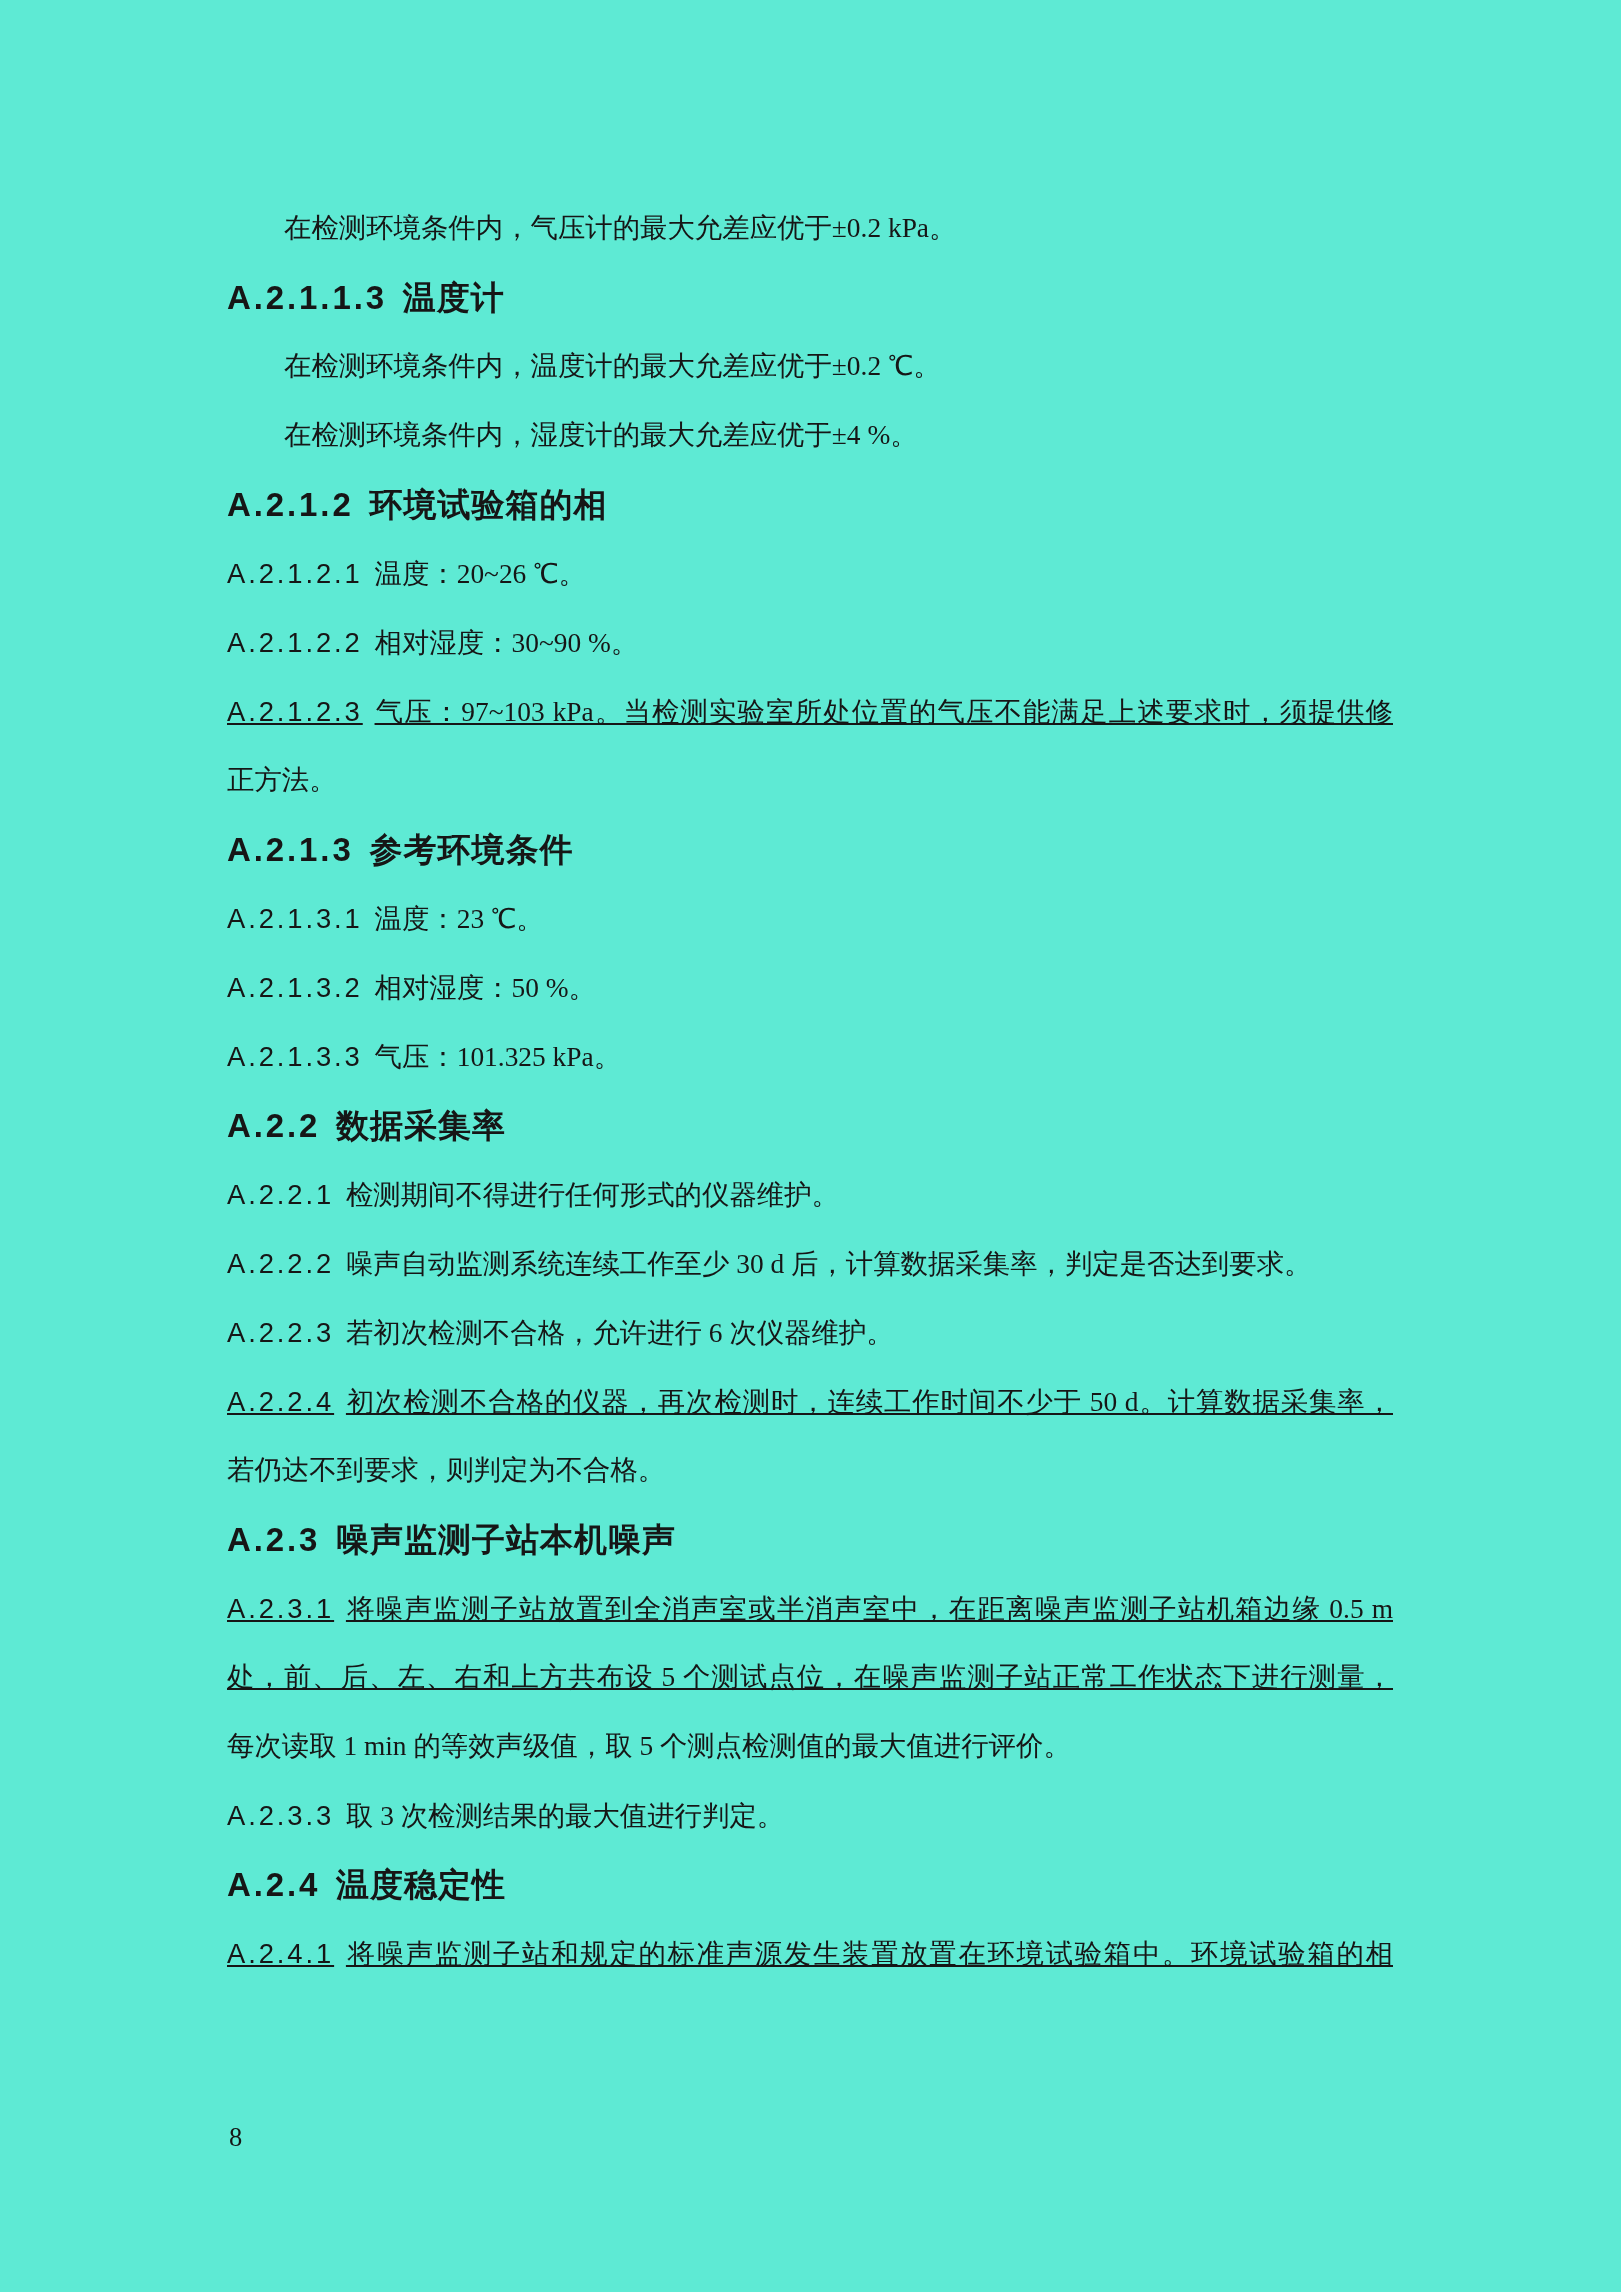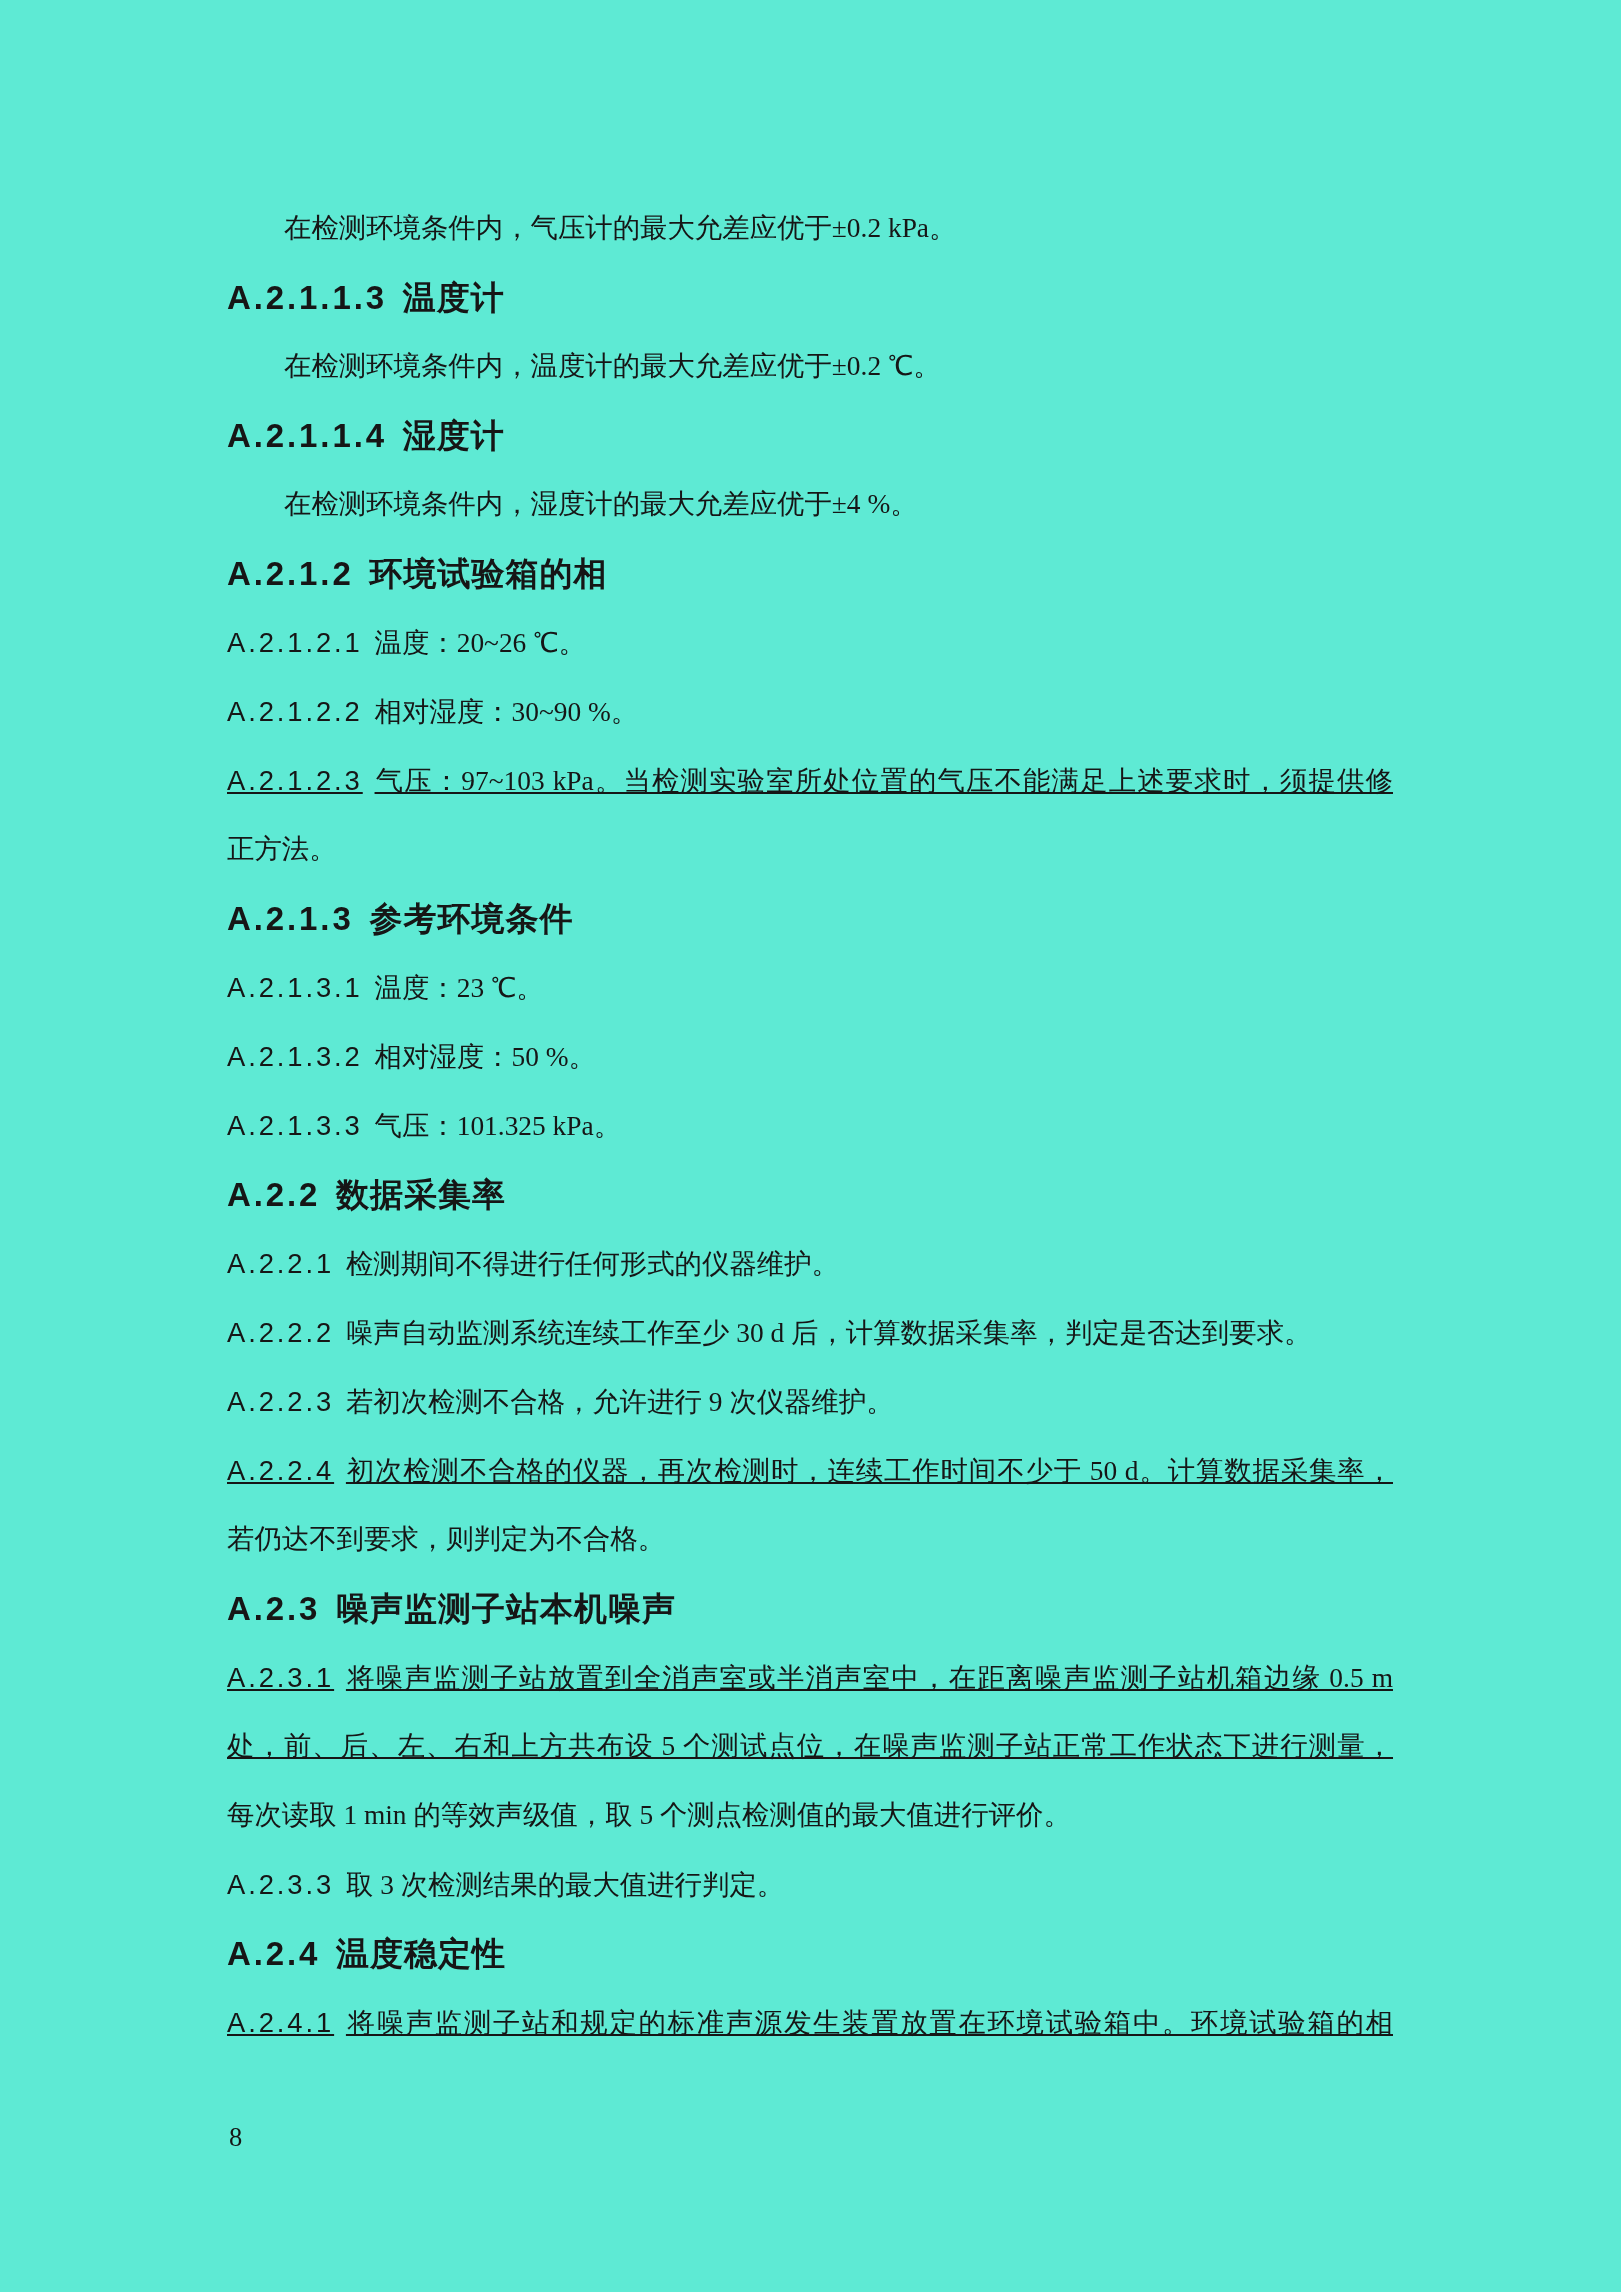--- a/index.html
+++ b/index.html
@@ -62,35 +62,34 @@
   }
 </style>
 </head>
 <body>
 
 <div class="page">
   <div class="content">
       <div class="line para">在检测环境条件内，气压计的最大允差应优于±0.2 kPa。</div>
       <div class="line heading"><span class="hnum">A.2.1.1.3</span><span>温度计</span></div>
       <div class="line para">在检测环境条件内，温度计的最大允差应优于±0.2 ℃。</div>
-      <div class="line heading"><span class="hnum">A.2.1.1.4</span><span>湿度计</span></div>
       <div class="line para">在检测环境条件内，湿度计的最大允差应优于±4 %。</div>
       <div class="line heading"><span class="hnum">A.2.1.2</span><span>环境试验箱的相</span></div>
       <div class="line item"><span class="num">A.2.1.2.1</span><span>温度：20~26 ℃。</span></div>
       <div class="line item"><span class="num">A.2.1.2.2</span><span>相对湿度：30~90 %。</span></div>
       <div class="line item fill"><span class="num">A.2.1.2.3</span><span>气压：97~103 kPa。当检测实验室所处位置的气压不能满足上述要求时，须提供修</span></div>
       <div class="line cont">正方法。</div>
       <div class="line heading"><span class="hnum">A.2.1.3</span><span>参考环境条件</span></div>
       <div class="line item"><span class="num">A.2.1.3.1</span><span>温度：23 ℃。</span></div>
       <div class="line item"><span class="num">A.2.1.3.2</span><span>相对湿度：50 %。</span></div>
       <div class="line item"><span class="num">A.2.1.3.3</span><span>气压：101.325 kPa。</span></div>
       <div class="line heading"><span class="hnum">A.2.2</span><span>数据采集率</span></div>
       <div class="line item"><span class="num">A.2.2.1</span><span>检测期间不得进行任何形式的仪器维护。</span></div>
       <div class="line item"><span class="num">A.2.2.2</span><span>噪声自动监测系统连续工作至少 30 d 后，计算数据采集率，判定是否达到要求。</span></div>
-      <div class="line item"><span class="num">A.2.2.3</span><span>若初次检测不合格，允许进行 9 次仪器维护。</span></div>
+      <div class="line item"><span class="num">A.2.2.3</span><span>若初次检测不合格，允许进行 6 次仪器维护。</span></div>
       <div class="line item fill"><span class="num">A.2.2.4</span><span>初次检测不合格的仪器，再次检测时，连续工作时间不少于 50 d。计算数据采集率，</span></div>
       <div class="line cont">若仍达不到要求，则判定为不合格。</div>
       <div class="line heading"><span class="hnum">A.2.3</span><span>噪声监测子站本机噪声</span></div>
       <div class="line item fill"><span class="num">A.2.3.1</span><span>将噪声监测子站放置到全消声室或半消声室中，在距离噪声监测子站机箱边缘 0.5 m</span></div>
       <div class="line cont fill">处，前、后、左、右和上方共布设 5 个测试点位，在噪声监测子站正常工作状态下进行测量，</div>
       <div class="line cont">每次读取 1 min 的等效声级值，取 5 个测点检测值的最大值进行评价。</div>
       <div class="line item"><span class="num">A.2.3.3</span><span>取 3 次检测结果的最大值进行判定。</span></div>
       <div class="line heading"><span class="hnum">A.2.4</span><span>温度稳定性</span></div>
       <div class="line item fill"><span class="num">A.2.4.1</span><span>将噪声监测子站和规定的标准声源发生装置放置在环境试验箱中。环境试验箱的相</span></div>
     </div>

